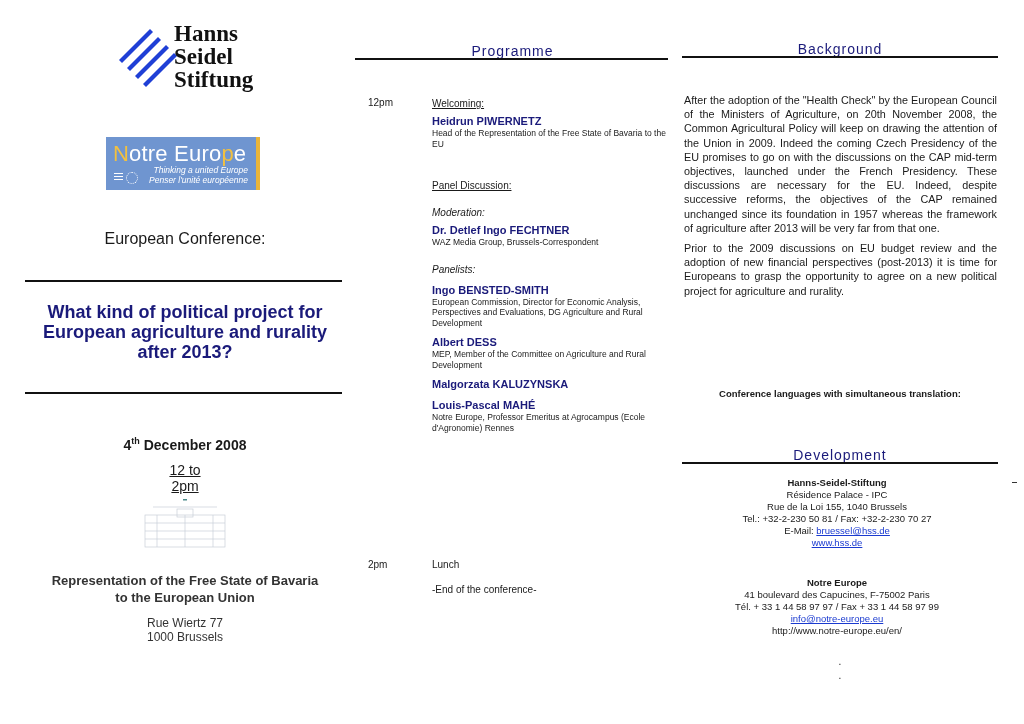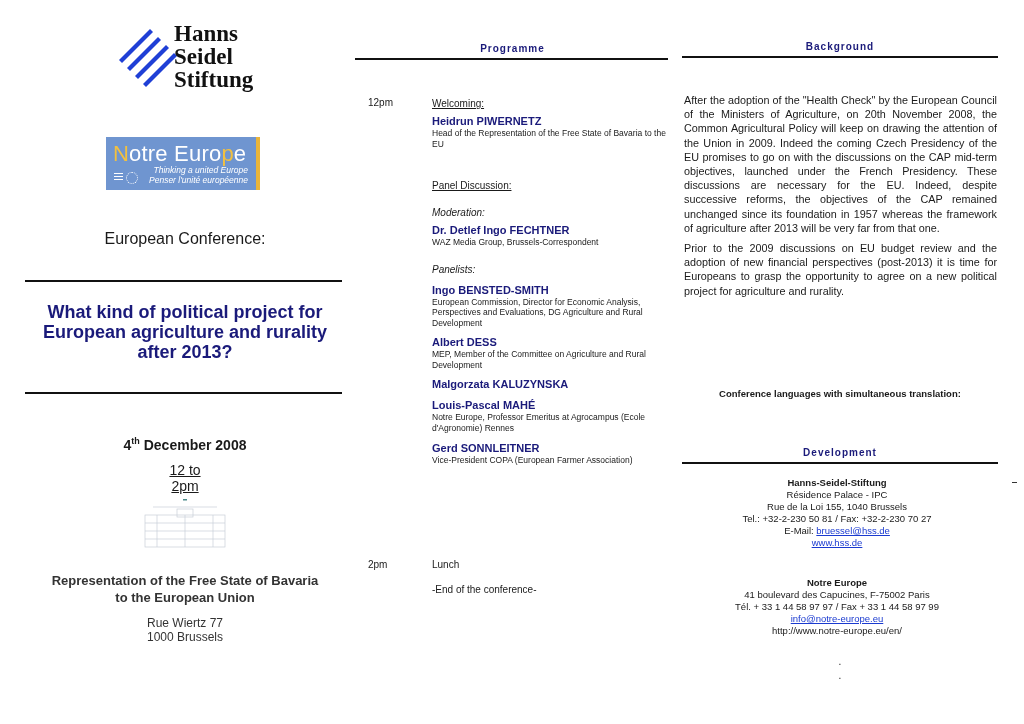--- a/index.html
+++ b/index.html
@@ -26,21 +26,21 @@
   #conf-label { top:230px; font-size:16px; }
   #main-title { top:302px; font-size:18px; font-weight:bold; line-height:20px; color:#1a1a7a; }
   #date { top:436px; font-size:14px; font-weight:bold; }
   #date sup { font-size:9px; }
   #time { top:462px; font-size:14px; text-decoration:underline; }
   #building { left:137px; top:495px; width:96px; height:56px; }
   #venue { top:572px; font-size:13px; font-weight:bold; line-height:17px; color:#333; }
   #address { top:616px; font-size:12px; line-height:14px; color:#333; }
 
   
-  .hdr { font-size:10px; font-weight:bold; color:#1a1a7a; letter-spacing:1px; text-align:center; }
+  .hdr { font-size:14px; font-weight:normal; color:#1a1a7a; letter-spacing:1px; text-align:center; }
   #prog-hdr { left:355px; width:315px; top:43px; }
   .time-lbl { position:absolute; left:368px; font-size:10px; }
   .prog { position:absolute; left:432px; width:235px; font-size:9.5px; line-height:11px; }
   .prog .sect { text-decoration:underline; font-size:10px; }
   .prog .ital { font-style:italic; font-size:10px; }
   .prog .pname { font-weight:bold; color:#1a1a7a; font-size:11px; line-height:13px; }
   .prog .pdesc { font-size:8.5px; line-height:10.5px; }
 
   
   #bg-hdr { left:682px; width:316px; top:41px; }
@@ -158,24 +158,20 @@
   <div style="height:8px"></div>
   <div>
     <div class="pname">Malgorzata KALUZYNSKA</div>
   </div>
   <div style="height:8px"></div>
   <div>
     <div class="pname">Louis-Pascal MAHÉ</div>
     <div class="pdesc">Notre Europe, Professor Emeritus at Agrocampus (Ecole d'Agronomie) Rennes</div>
   </div>
   <div style="height:9px"></div>
-  <div>
-    <div class="pname">Gerd SONNLEITNER</div>
-    <div class="pdesc">Vice-President COPA (European Farmer Association)</div>
-  </div>
 </div>
 
 <div class="time-lbl" style="top:559px;">2pm</div>
 <div class="prog" style="top:559px; font-size:10px;">Lunch</div>
 <div class="prog" style="top:584px; font-size:10px;">-End of the conference-</div>
 
 <div id="bg-hdr" class="abs hdr">Background</div>
 <div class="rule" style="left:682px; top:56px; width:316px;"></div>
 
 <div id="bg-text" class="abs">

